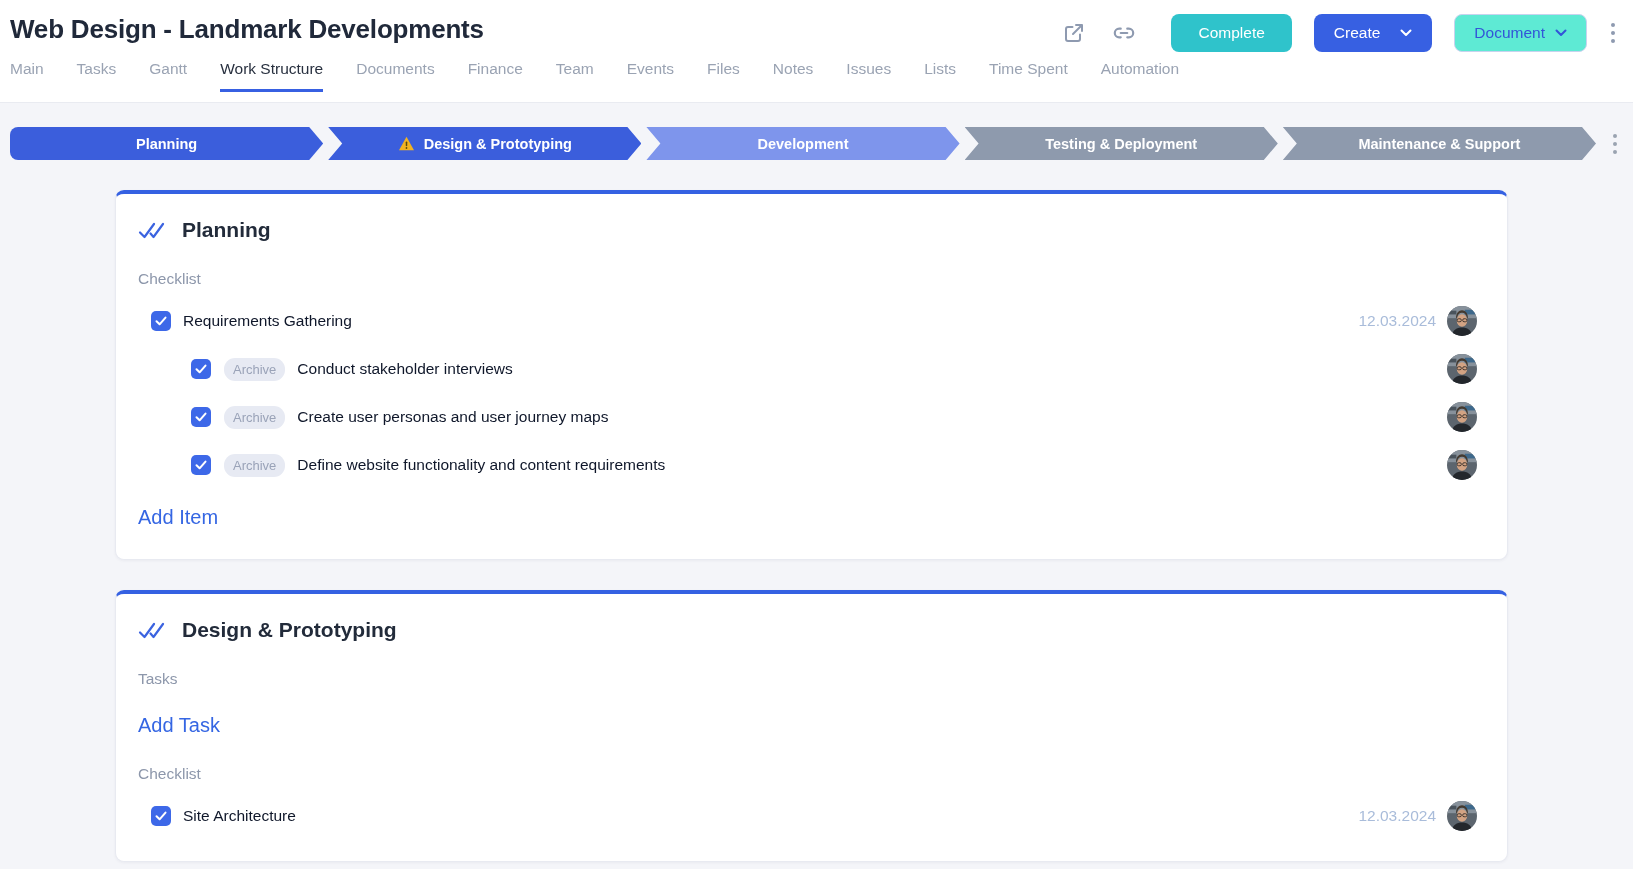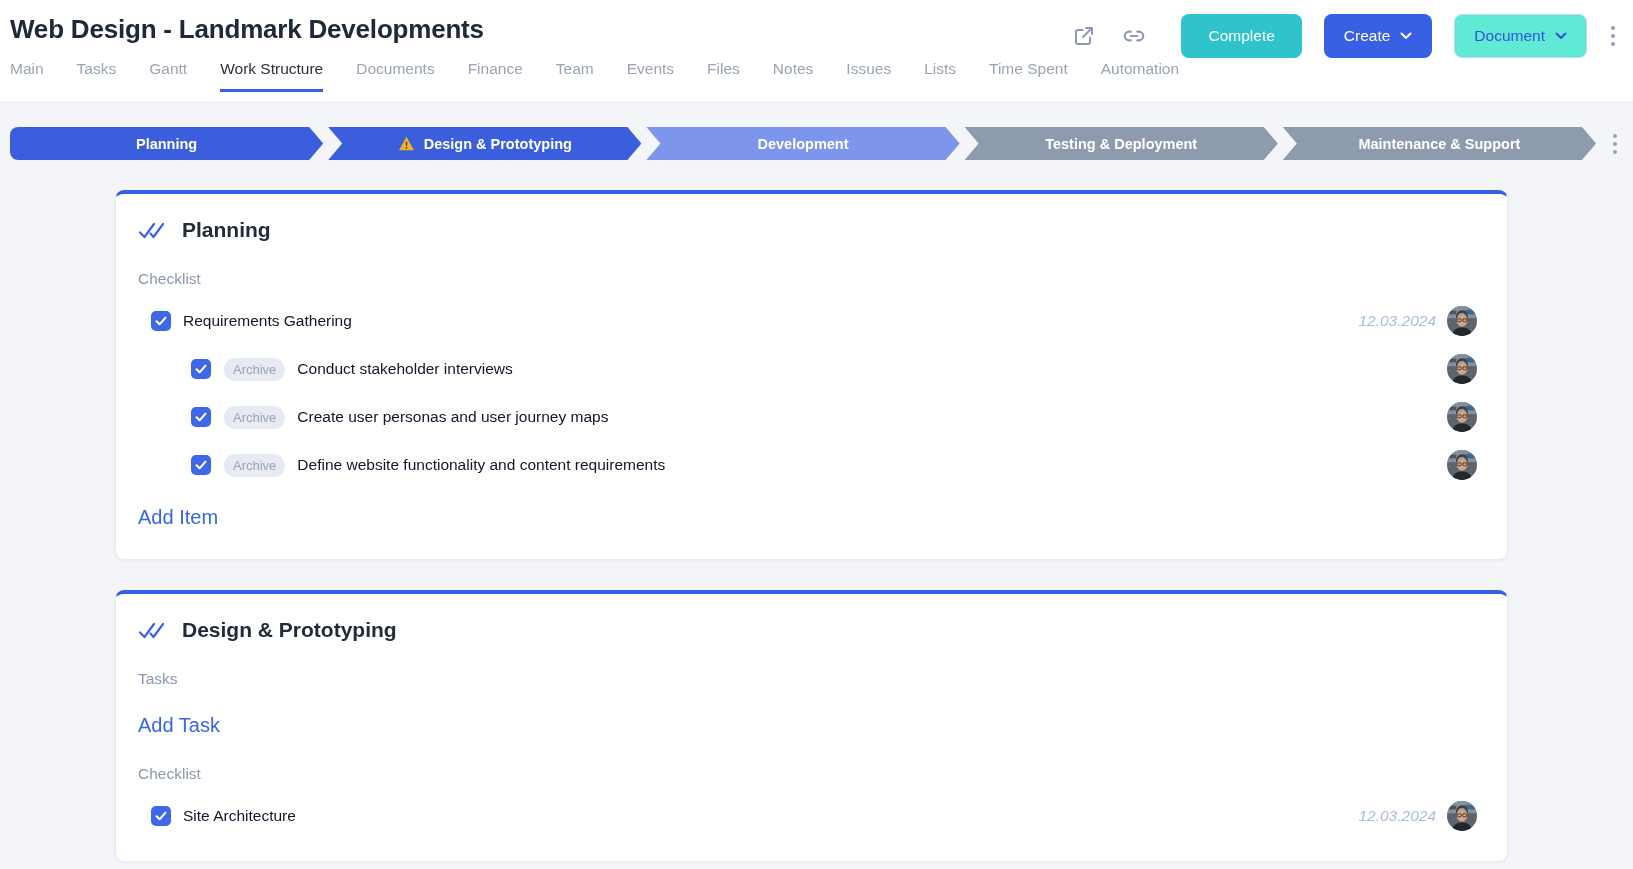--- a/index.html
+++ b/index.html
@@ -29,26 +29,26 @@
     color:#28303f; font-weight:500;
     border-bottom:3px solid #3760e2;
   }
   .top-actions{
     position:absolute; top:14px; right:14px;
     display:flex; align-items:center;
   }
   .icon-btn{ width:26px; height:26px; margin:0 12px; cursor:pointer; display:flex; align-items:center; justify-content:center; }
   .icon-btn svg{ stroke:#8e9ab0; fill:none; stroke-width:2; stroke-linecap:round; stroke-linejoin:round; }
   .btn{
-    height:44px; border-radius:8px; border:none; font-size:15.5px;
+    height:38px; border-radius:8px; border:none; font-size:15.5px;
     font-family:"Liberation Sans",sans-serif;
     display:inline-flex; align-items:center; cursor:pointer; margin-left:22px;
   }
   .btn-complete{ background:#2fc3cb; color:#fff; padding:0 27px; }
-  .btn-create{ background:#3760e2; color:#fff; padding:0 20px; gap:10px; }
+  .btn-create{ background:#3760e2; color:#fff; padding:0 20px; gap:20px; }
   .btn-document{ background:#5eead4; color:#3355d8; border:1px solid #c7d3ee; padding:0 19px; gap:10px; }
   .chev{ width:12px; height:8px; }
   .kebab{ display:flex; flex-direction:column; gap:4px; margin-left:20px; cursor:pointer; padding:4px; }
   .kebab i{ width:4px; height:4px; border-radius:50%; background:#8e9ab0; display:block; }
   
   .stage-row{
     display:flex; align-items:center;
     margin:24px 12px 0 10px;
   }
   .stages{ display:flex; flex:1; }
@@ -90,21 +90,21 @@
     display:flex; align-items:center; justify-content:center;
   }
   .checkbox.checked{ background:#3d68e8; }
   .checkbox.unchecked{ background:#fff; border:1.5px solid #c3cbd9; }
   .badge{
     margin-left:13px; background:#e7eaf3; color:#9aa3b8;
     font-size:13px; padding:4px 9px; border-radius:11px; white-space:nowrap;
   }
   .row-label{ margin-left:12px; font-size:15.5px; color:#0f172a; }
   .row-meta{ margin-left:auto; display:flex; align-items:center; gap:11px; }
-  .row-date{ font-size:15.5px; color:#a9bcda;font-style:italic; }
+  .row-date{ font-size:15.5px; color:#a9bcda; }
   .avatar{
     width:30px; height:30px; border-radius:50%; overflow:hidden; flex:none; display:block;
   }
   .add-link{ display:inline-block; margin-top:26px; font-size:20px; color:#3566e3; cursor:pointer; }
   .warn-icon{ width:17px; height:15px; }
 </style>
 </head>
 <body>
 
 <svg width="0" height="0" style="position:absolute">

